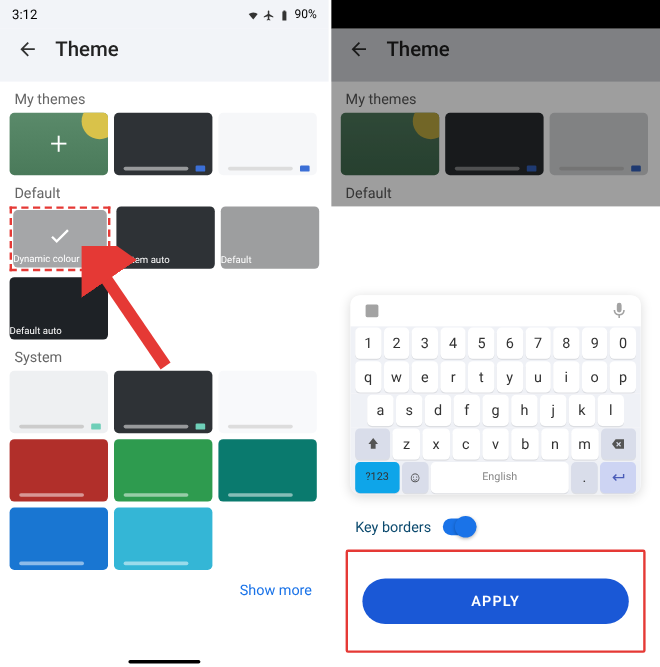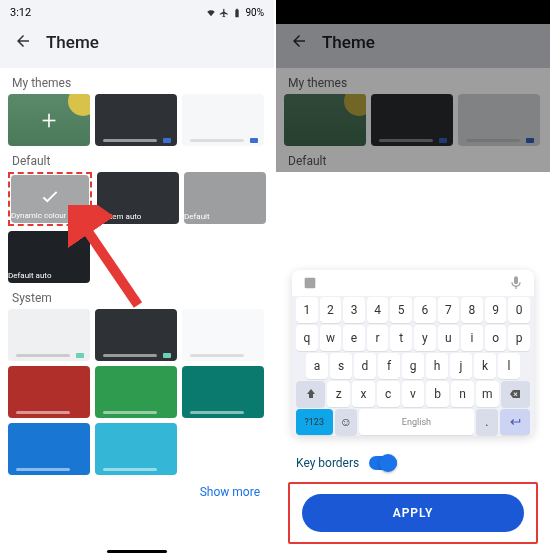--- a/index.html
+++ b/index.html
@@ -35,21 +35,21 @@
 .kbtool{width:16px;height:16px;opacity:.6}
 .krow{display:flex;justify-content:center;gap:2px;padding:1px 4px;background:#eff1f6}
 .key{background:#fff;border-radius:4px;height:26px;min-width:19px;flex:1;display:flex;align-items:center;justify-content:center;font-size:12px;color:#333;box-shadow:0 1px 0 rgba(0,0,0,.08)}
 .keys{flex:1.2;background:#d9ddea}
 .keyspace{flex:5}
 .keysym{flex:1.6;background:#0ea5e9;font-size:9px}
 .keyent{background:#cdd4f3}
 .kbopt{display:flex;align-items:center;gap:10px;padding:12px 8px;font-size:12px;color:#0c4a6e}
 .toggle{width:28px;height:14px;background:#1a73e8;border-radius:8px;position:relative}
 .toggle::after{content:"";position:absolute;right:0;top:-2px;width:18px;height:18px;background:#1a73e8;border-radius:50%;box-shadow:0 1px 3px rgba(0,0,0,.3)}
-.applybtn{background:#1a58d6;color:#fff;text-align:center;padding:12px;border-radius:22px;font-size:12px;font-weight:600;letter-spacing:1px;margin:6px 8px}
+.applybtn{background:#1a58d6;color:#fff;text-align:center;padding:12px;border-radius:22px;font-size:12px;font-weight:600;letter-spacing:1px;margin:18px 8px}
 .redrect{border:2px solid #e53935;padding:4px;border-radius:2px}
 .dimwrap{position:relative}
 .dimwrap .header,.dimwrap .section,.dimwrap .grid,.dimwrap .defgrid{filter:brightness(.85)}
 .navpill{position:absolute;bottom:3px;left:50%;transform:translateX(-50%);width:60px;height:3px;background:#000;border-radius:2px}
 </style>
 </head>
 <body>
 
 <div class="phones">
 

